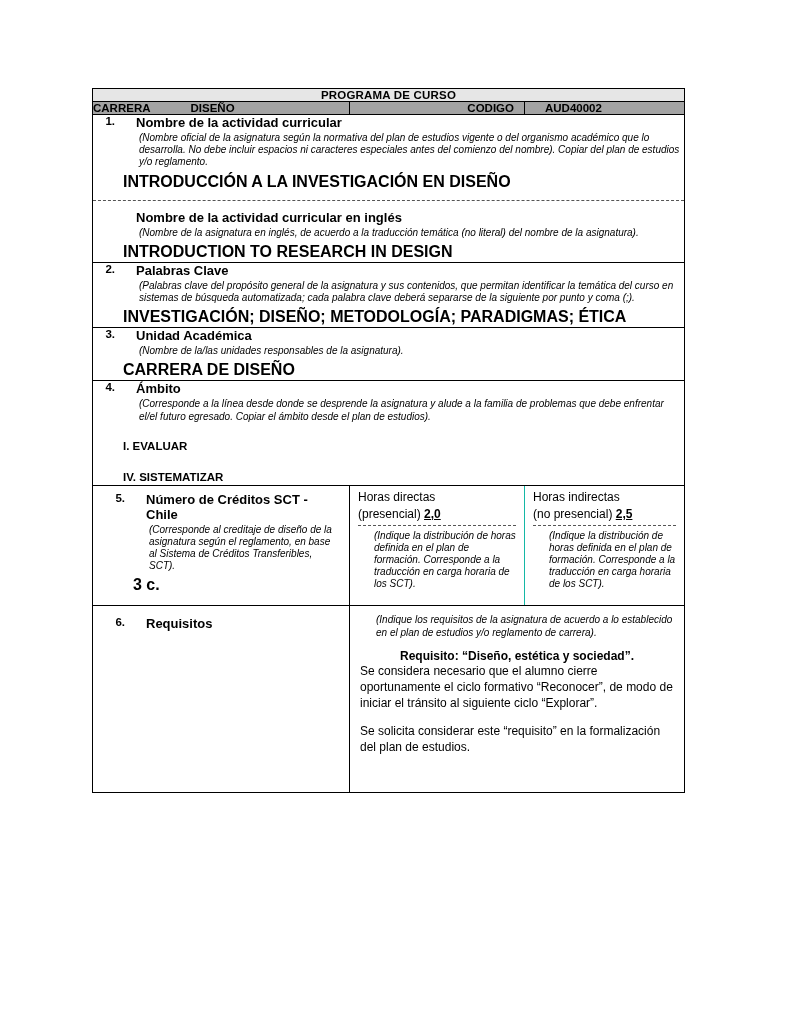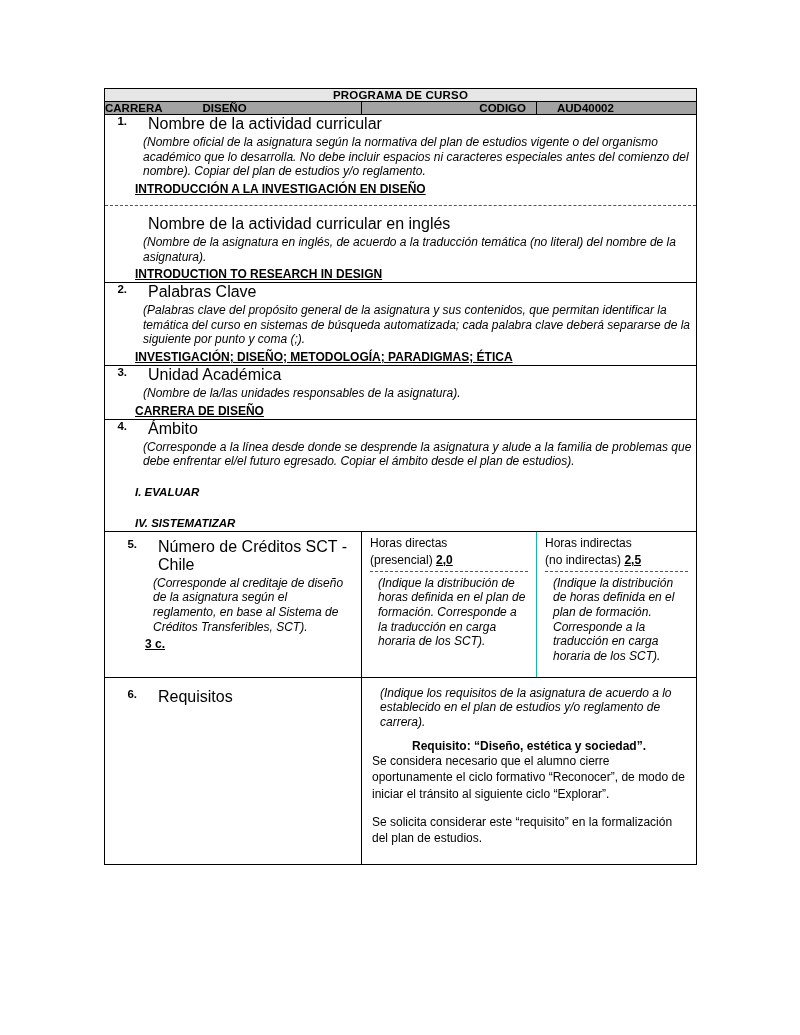--- a/index.html
+++ b/index.html
@@ -9,21 +9,21 @@
   }
   body {
     width: 800px;
     height: 1035px;
     font-family: "Liberation Sans", sans-serif;
     color: #000000;
     position: relative;
   }
   .page {
     position: absolute;
-    left: 104px;
+    left: 92px;
     top: 88px;
     width: 592px;
   }
   table.doc {
     border-collapse: collapse;
     width: 592px;
     table-layout: fixed;
   }
   table.doc td {
     border: 1px solid #000000;
@@ -58,44 +58,42 @@
     width: 30px;
     flex: 0 0 30px;
     text-align: right;
     padding-right: 8px;
     box-sizing: border-box;
   }
   .num-body {
     flex: 1 1 auto;
   }
   .sec-title {
-    font-weight: normal;
-    font-size: 16px;
+    font-weight: bold;
+    font-size: 13px;
     margin: 0 0 2px 0;
     padding-left: 13px;
   }
   .help {
     font-style: italic;
-    font-size: 12px;
+    font-size: 10px;
     line-height: 1.22;
-    margin: 0 0 3px 8px;
+    margin: 0 0 3px 16px;
   }
   .answer {
     font-weight: bold;
-    font-size: 12px;
+    font-size: 16px;
     margin: 2px 0 0 0;
     line-height: 1.25;
-    text-decoration: underline;
   }
   .answer-sm {
     font-weight: bold;
     font-size: 11.5px;
     margin: 16px 0 0 0;
     line-height: 1.3;
-    font-style: italic;
   }
   .dashed-sep {
     border-top: 1px dashed #555;
     margin: 8px 0 9px 0;
     height: 0;
   }
   .indent-body {
     padding-left: 30px;
   }
   
@@ -264,21 +262,21 @@
               <p class="hours-val">
                 <span>(presencial)</span>
                 <b>2,0</b>
               </p>
               <div class="dash-line"></div>
               <p class="help">(Indique la distribución de horas definida en el plan de formación. Corresponde a la traducción en carga horaria de los SCT).</p>
             </div>
             <div class="credits-right">
               <p class="hours-head">Horas indirectas</p>
               <p class="hours-val">
-                <span>(no indirectas)</span>
+                <span>(no presencial)</span>
                 <b>2,5</b>
               </p>
               <div class="dash-line"></div>
               <p class="help">(Indique la distribución de horas definida en el plan de formación. Corresponde a la traducción en carga horaria de los SCT).</p>
             </div>
           </div>
         </td>
       </tr>
 
       <tr>

